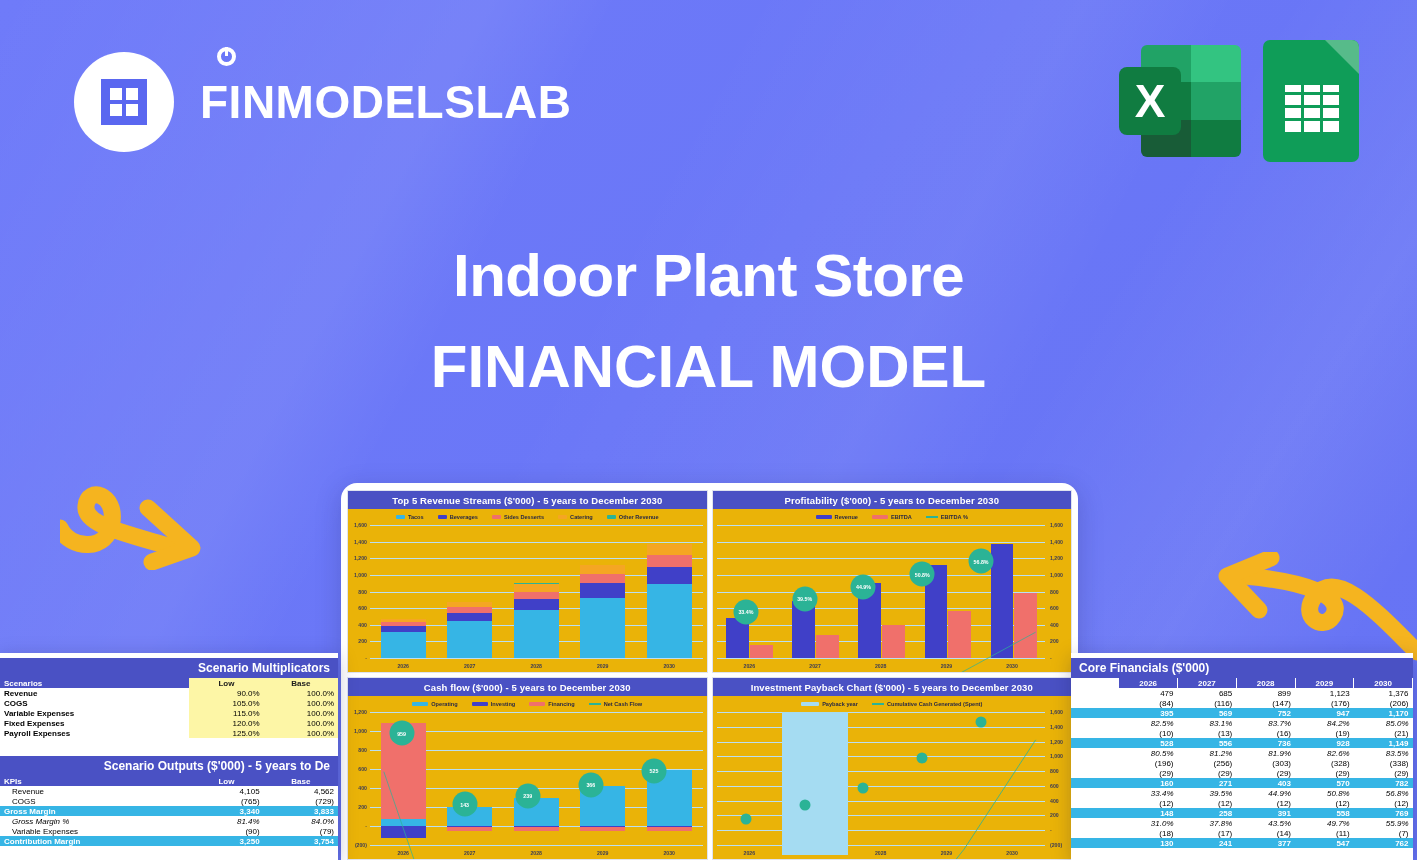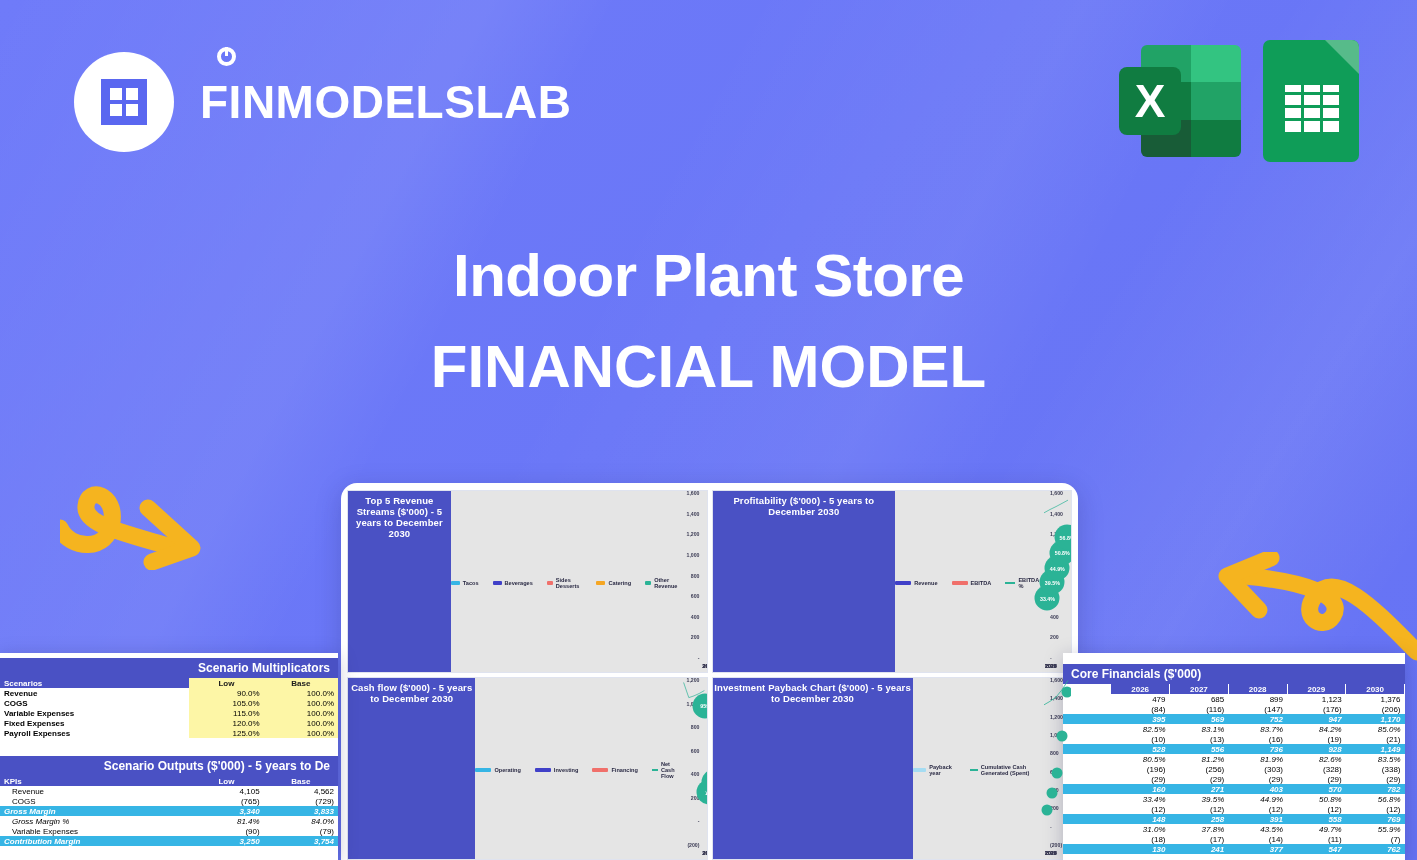--- a/index.html
+++ b/index.html
@@ -72,21 +72,21 @@
   .arrow-left { left: 60px; top: 450px; }
   .arrow-right { right: 0px; top: 552px; }
 
   
   .dashboard {
     position: absolute; left: 341px; top: 483px; width: 737px; height: 377px;
     background: #fff; border-radius: 16px 16px 0 0; padding: 7px 6px 0 6px;
     display: grid; grid-template-columns: 1fr 1fr; grid-template-rows: 1fr 1fr; gap: 4px;
     box-shadow: 0 6px 26px rgba(30,30,90,0.22); overflow: hidden;
   }
-  .panel { background: #e5e5e5; border: 1px solid #dfe3ef; display: flex; flex-direction: row; overflow: hidden; justify-content: flex-end; }
+  .panel { background: #eab308; border: 1px solid #dfe3ef; display: flex; flex-direction: column; overflow: hidden; justify-content: flex-end; }
   .panel-title {
     background: #4a51c4; color: #fff; font-size: 9.5px; font-weight: bold; text-align: center;
     padding: 3.5px 0; letter-spacing: 0.1px;
   }
   .legend { display: flex; justify-content: center; gap: 14px; padding: 5px 0 3px; }
   .legend-item { display: flex; align-items: center; gap: 3px; font-size: 5.6px; font-weight: bold; color: #2a2a44; }
   .legend-swatch { width: 9px; height: 4px; border-radius: 1px; }
   .legend-line { width: 12px; height: 2px; position: relative; }
   .legend-line::after { content:""; position:absolute; left:4px; top:-2px; width:5px; height:5px; border-radius:50%; }
   .plot { flex: 1; position: relative; padding: 2px 4px 10px 22px; }
@@ -111,36 +111,36 @@
   }
   .svg-overlay { position: absolute; inset: 0; z-index: 3; pointer-events: none; }
 
   
   .sheet-left {
     position: absolute; left: 0; top: 653px; width: 338px; height: 207px;
     background: #fff; box-shadow: 0 4px 18px rgba(20,20,70,0.25); overflow: hidden;
     padding: 5px 0 0 0;
   }
   .sheet-right {
-    position: absolute; right: 12px; top: 653px; width: 342px; height: 207px;
-    background: #fff; box-shadow: 0 4px 18px rgba(20,20,70,0.25); overflow: hidden; padding: 11px 0 0 0;
+    position: absolute; right: 4px; top: 653px; width: 342px; height: 207px;
+    background: #fff; box-shadow: 0 4px 18px rgba(20,20,70,0.25); overflow: hidden; padding: 5px 0 0 0;
   }
   .sheet-band {
     background: #4a51c4; color: #fff; font-weight: bold; font-size: 12px; padding: 3px 8px;
   }
   .band-right { text-align: right; }
   .band-left { text-align: left; }
   table.grid { width: 100%; border-collapse: collapse; table-layout: fixed; }
   table.grid td, table.grid th { font-size: 8px; padding: 0.5px 4px; white-space: nowrap; }
   .hdr-blue { background: #4a51c4; color: #fff; font-weight: bold; font-size: 8.5px; text-align: center; }
   .hdr-blue.left { text-align: left; }
   .num { text-align: right; font-family: "Liberation Sans", sans-serif; }
   .yellow { background: #fdf6a6; }
   .row-cyan { background: #36b5e5; color: #fff; font-weight: bold; }
-  .row-cyan td { color: #fff; font-style: italic; }
+  .row-cyan td { color: #fff; }
   .ital { font-style: italic; }
   .indent { padding-left: 12px !important; }
   .yr-hdr td { background: #4a51c4; color: #fff; font-weight: bold; text-align: center; font-size: 8.5px;
     border-left: 1px solid #fff; border-right: 1px solid #fff; }
 </style>
 </head>
 <body>
 
 <div class="bg-wash"></div>
 

